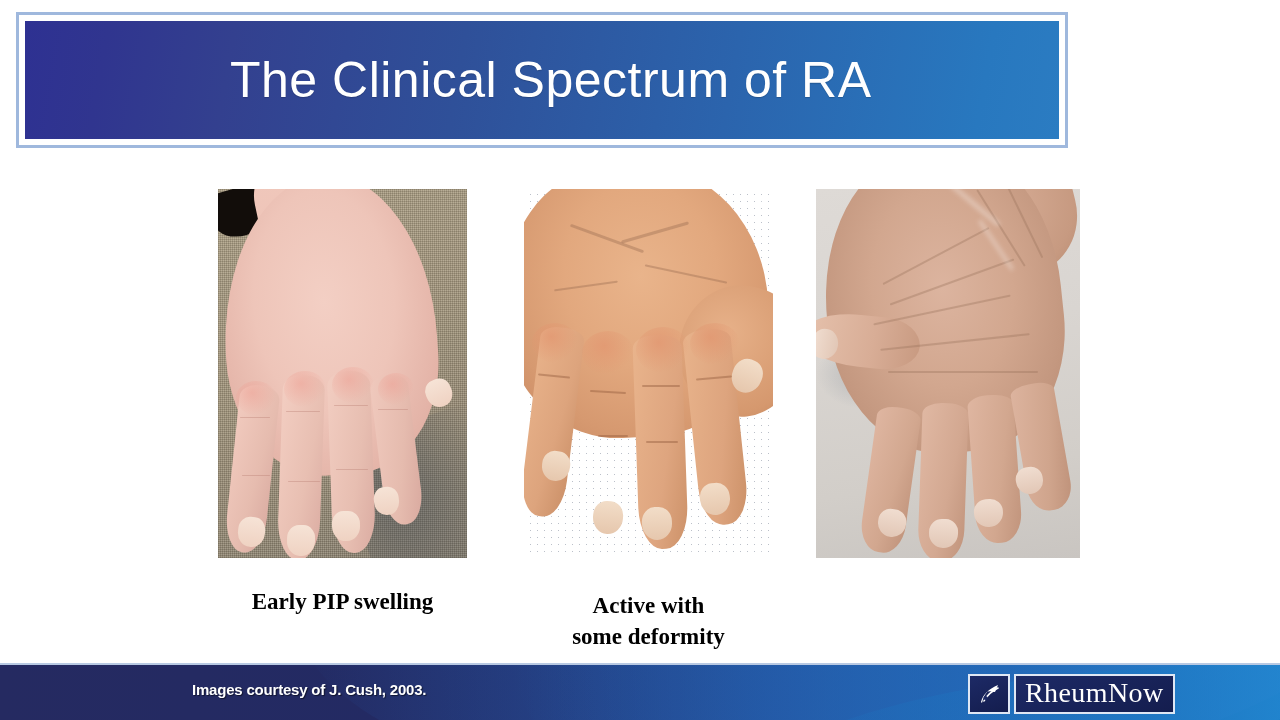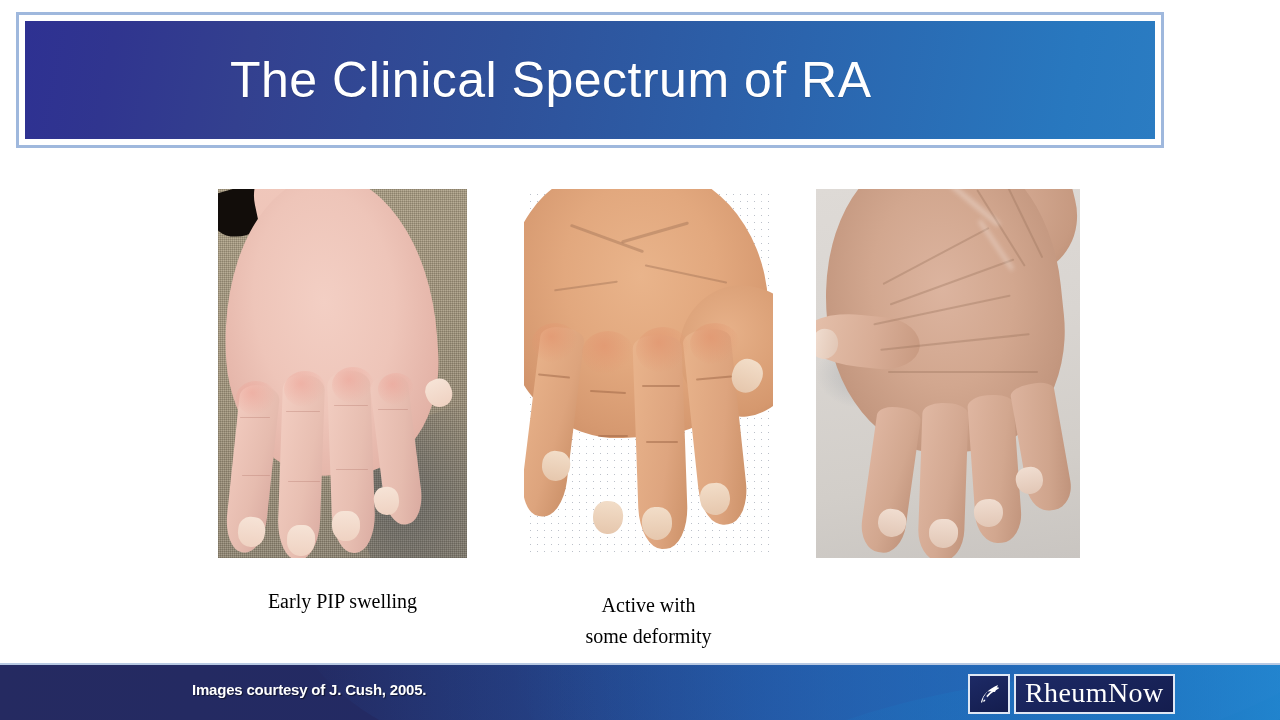--- a/index.html
+++ b/index.html
@@ -19,21 +19,21 @@
     width: 1280px;
     height: 720px;
     background: #ffffff;
   }
 
   
   .title-frame {
     position: absolute;
     left: 16px;
     top: 12px;
-    width: 1148px;
+    width: 1052px;
     height: 136px;
     box-sizing: border-box;
     border: 3px solid #9fb8dd;
     background: #ffffff;
     padding: 6px;
   }
   .title-bar {
     width: 100%;
     height: 100%;
     box-sizing: border-box;
@@ -175,22 +175,22 @@
   .shine3 { position:absolute; background: rgba(255,255,255,0.30); border-radius:3px; }
   .shadow3 {
     position:absolute; left: 0; top: 150px; width: 70px; height: 70px;
     background: radial-gradient(ellipse at 70% 50%, rgba(120,130,140,0.35), rgba(120,130,140,0) 70%);
   }
 
   
   .caption {
     position: absolute;
     font-family: "Liberation Serif", serif;
-    font-weight: normal;
-    font-size: 20px;
+    font-weight: bold;
+    font-size: 23px;
     color: #000000;
     line-height: 31px;
     white-space: pre-line;
   }
   #cap1 { left: 218px; top: 586px; width: 249px; text-align: center; }
   #cap2 { left: 524px; top: 590px; width: 249px; text-align: center; }
   #cap3 { left: 888px; top: 586px; width: 220px; text-align: left; }
 
   
   .footer {
@@ -409,21 +409,21 @@
   </div>
 
   <div class="caption" id="cap1">Early PIP swelling</div>
   <div class="caption" id="cap2">Active with
 some deformity</div>
 
   <div class="footer">
     <div class="footer-swoosh sw1"></div>
     <div class="footer-swoosh sw2"></div>
     <div class="footer-swoosh sw3"></div>
-    <div class="footer-credit">Images courtesy of J. Cush, 2005.</div>
+    <div class="footer-credit">Images courtesy of J. Cush, 2003.</div>
   </div>
 
   <div class="logo">
     <div class="logo-mark">
       <svg width="30" height="30" viewBox="0 0 30 30" aria-hidden="true">
         <path d="M7 23 C9 15, 15 10, 24 6 L21 13 L14 12 C11 15, 9 19, 8 24 Z" fill="#ffffff"></path>
         <path d="M10 22 C13 16, 18 12, 24 9" stroke="#ffffff" stroke-width="1.6" fill="none" stroke-linecap="round"></path>
         <circle cx="11.5" cy="19" r="2.1" fill="#1d2a66"></circle>
       </svg>
     </div>

